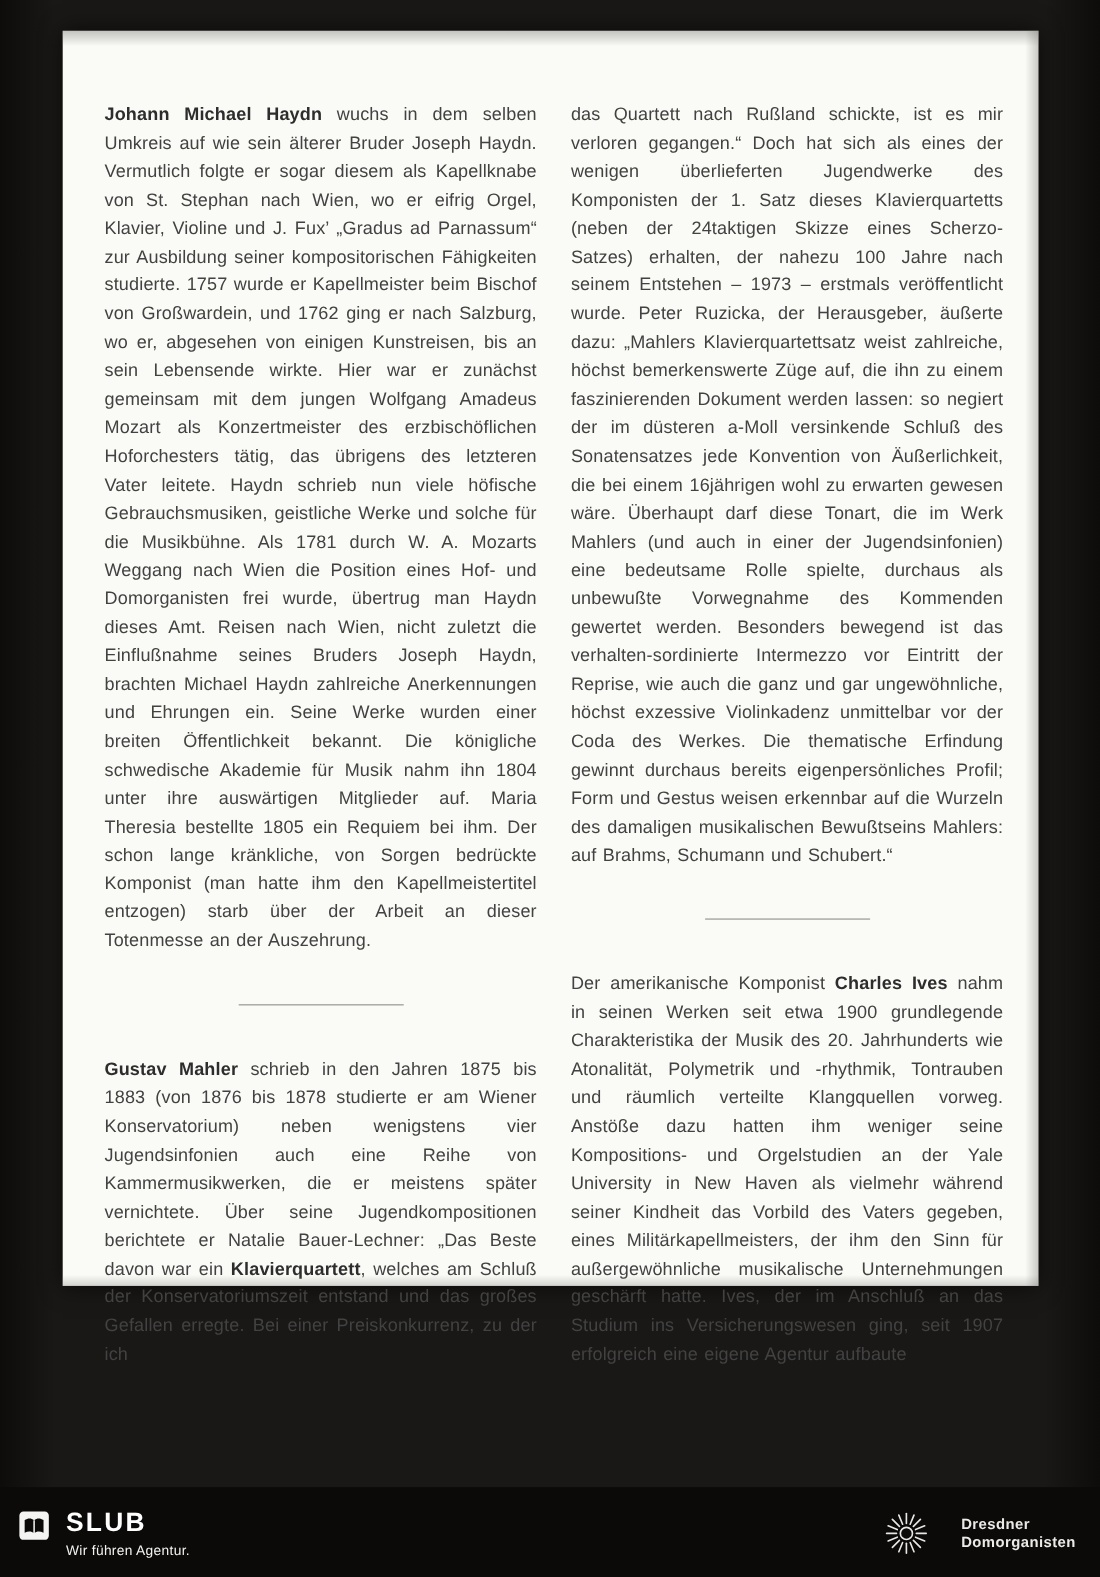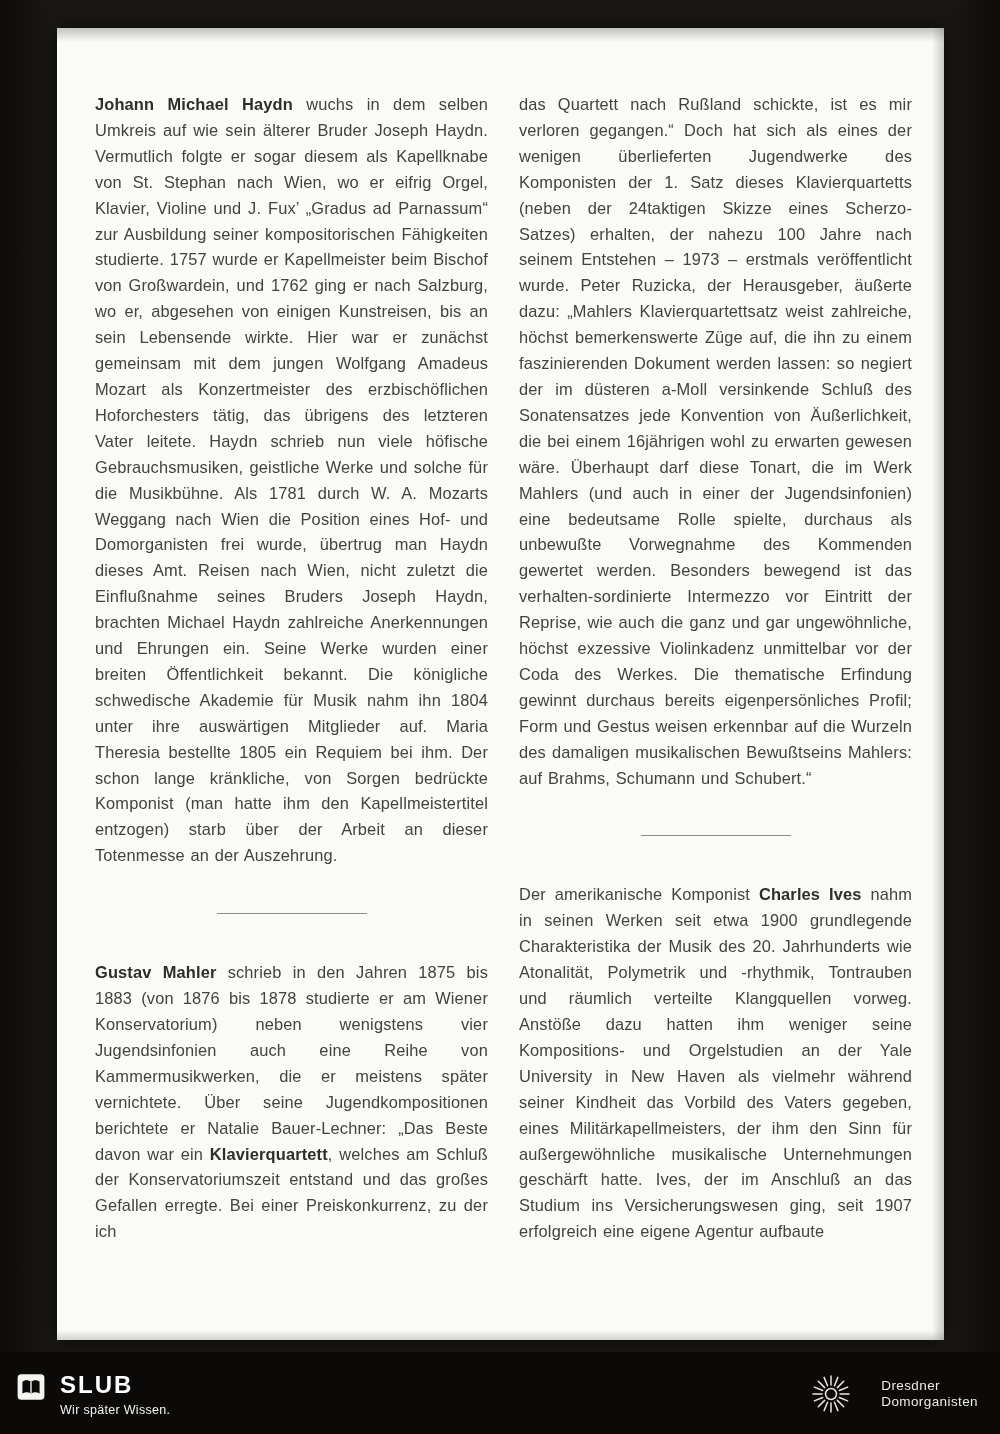--- a/index.html
+++ b/index.html
@@ -11,21 +11,21 @@
     font-family: "Liberation Sans", sans-serif;
     overflow: hidden;
   }
   .viewport {
     position: absolute; inset: 0;
     background: linear-gradient(90deg, #0d0c0b 0%, #1a1816 5%, #1a1816 95%, #0d0c0b 100%);
   }
   
   .paper {
     position: absolute; left: 57px; top: 28px;
-    width: 887px; height: 1312px;
+    width: 887px; height: 1141px;
     background: #fafaf6;
     box-shadow: 0 0 20px rgba(0,0,0,.65);
   }
   .paper::before { 
     content: ""; position: absolute; left: 0; top: 0; right: 0; height: 14px;
     background: linear-gradient(180deg, rgba(110,110,108,.40), rgba(110,110,108,0));
     pointer-events: none;
   }
   .paper::after { 
     content: ""; position: absolute; top: 0; bottom: 0; right: 0; width: 12px;
@@ -66,21 +66,21 @@
     display: flex; align-items: center; justify-content: space-between;
     padding: 10px 22px 8px 16px;
   }
   .footer-left { display: flex; align-items: flex-start; gap: 14px; }
   .slub-textblock { display: flex; flex-direction: column; }
   .slub-name {
     font-size: 24px; font-weight: bold; color: #ffffff;
     letter-spacing: 2px; line-height: 26px;
   }
   .slub-tagline { font-size: 12.5px; color: #f2f2f0; margin-top: 5px; letter-spacing: .3px; }
-  .footer-right { display: flex; align-items: center; gap: 29px; }
+  .footer-right { display: flex; align-items: center; gap: 29px; font-weight: bold; }
   .dp-text {
     color: #eceae7; font-size: 13.5px; line-height: 16.5px; letter-spacing: .4px;
   }
   .slub-icon, .dp-logo { display: block; }
 </style>
 </head>
 <body>
 
 <div class="viewport">
 
@@ -102,21 +102,21 @@
 
   <div class="footer">
     <div class="footer-left">
       <svg class="slub-icon" width="30" height="30" viewBox="0 0 28 28" aria-hidden="true">
         <rect x="1.5" y="2" width="25" height="24" rx="3.5" fill="#f4f4f2"></rect>
         <path d="M6 20 L6 9.2 C9 7.2 11.6 7.4 14 9.4 C16.4 7.4 19 7.2 22 9.2 L22 20 C19 18.4 16.4 18.5 14 20.2 C11.6 18.5 9 18.4 6 20 Z" fill="#0b0a09"></path>
         <line x1="14" y1="9.4" x2="14" y2="20.2" stroke="#f4f4f2" stroke-width="1.3"></line>
       </svg>
       <div class="slub-textblock">
         <div class="slub-name">SLUB</div>
-        <div class="slub-tagline">Wir später Wissen.</div>
+        <div class="slub-tagline">Wir führen Agentur.</div>
       </div>
     </div>
 
     <div class="footer-right">
       <svg class="dp-logo" width="42" height="42" viewBox="0 0 42 42" aria-hidden="true">
         <g stroke="#e9e7e4" stroke-width="1.5" stroke-linecap="round">
           <line x1="21" y1="3" x2="21" y2="12" transform="rotate(0 21 21)"></line>
           <line x1="21" y1="3" x2="21" y2="12" transform="rotate(22.5 21 21)"></line>
           <line x1="21" y1="3" x2="21" y2="12" transform="rotate(45 21 21)"></line>
           <line x1="21" y1="3" x2="21" y2="12" transform="rotate(67.5 21 21)"></line>

